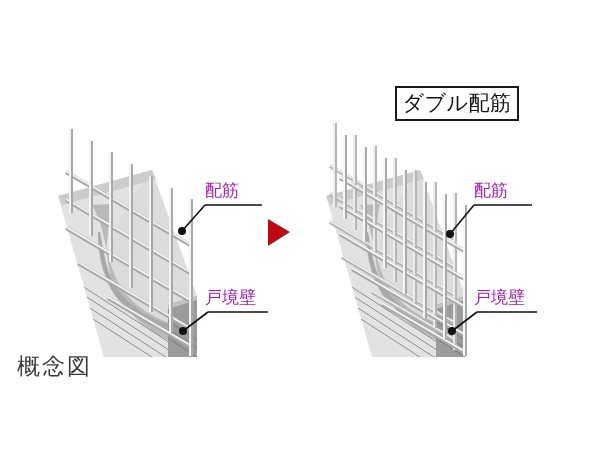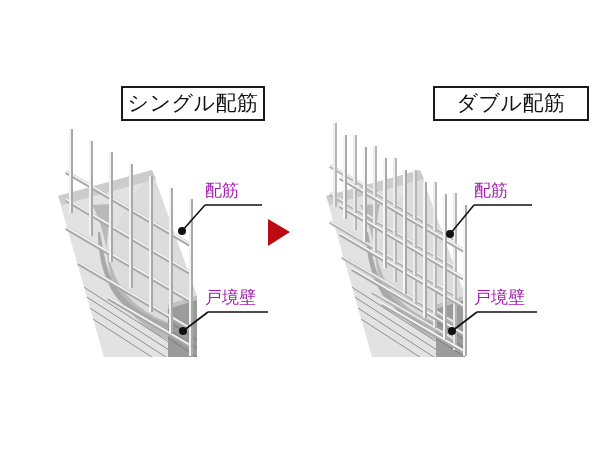--- a/index.html
+++ b/index.html
@@ -26,21 +26,21 @@
     display: flex;
     align-items: center;
     justify-content: center;
     font-size: 21px;
     line-height: 1;
     color: #111111;
     letter-spacing: 0.5px;
     font-family: "DejaVu Sans", "Liberation Sans", sans-serif;
   }
   #title-left  { left: 121px; top: 86px; width: 144px; height: 35px; }
-  #title-right { left: 433px; top: 86px; width: 156px; height: 35px; }
+  #title-right { left: 395px; top: 86px; width: 124px; height: 35px; }
 
   
   .callout-text {
     position: absolute;
     font-size: 17px;
     line-height: 1;
     color: #a21caf;
     white-space: nowrap;
     font-family: "DejaVu Sans", "Liberation Sans", sans-serif;
   }
@@ -293,26 +293,26 @@
       <line x1="452" y1="331" x2="477" y2="312"></line>
       <line x1="477" y1="312" x2="537" y2="312"></line>
     </g>
     <circle cx="452" cy="331" r="4" fill="#111111"></circle>
   </svg>
 
   <svg class="art" viewBox="0 0 600 449" xmlns="http://www.w3.org/2000/svg">
     <polygon points="268,219 290,232 268,246" fill="#bb0a12"></polygon>
   </svg>
 
-  <div class="title-box" id="title-left">シングル配筋</div>
 
   <div class="title-box" id="title-right">ダブル配筋</div>
 
   <div class="callout-text" id="label-rebar-left">配筋</div>
 
   <div class="callout-text" id="label-wall-left">戸境壁</div>
 
   <div class="callout-text" id="label-rebar-right">配筋</div>
 
   <div class="callout-text" id="label-wall-right">戸境壁</div>
 
+  <div id="caption">概念図</div>
 
 </div>
 
 </body></html>

